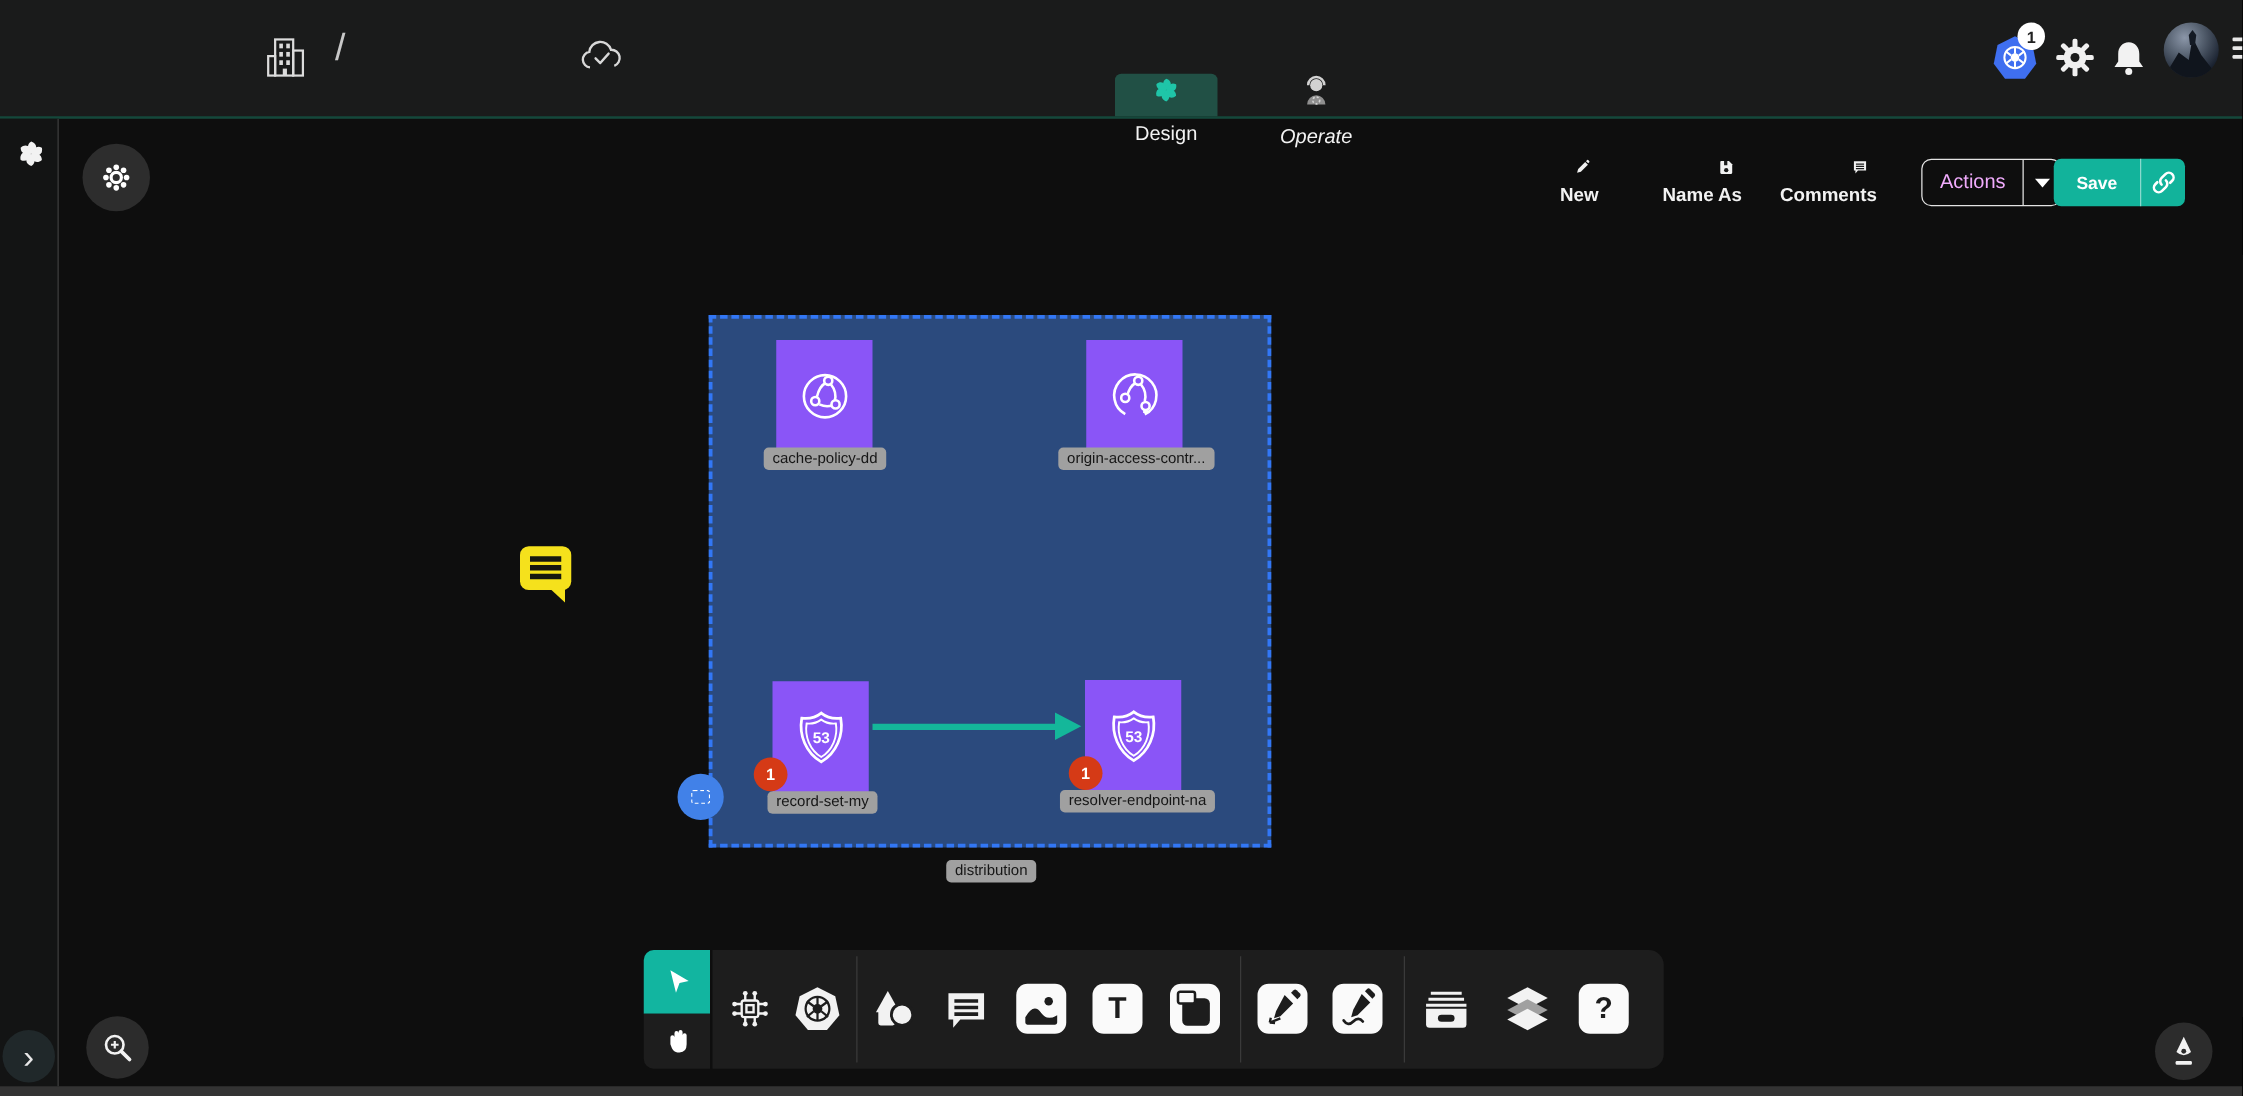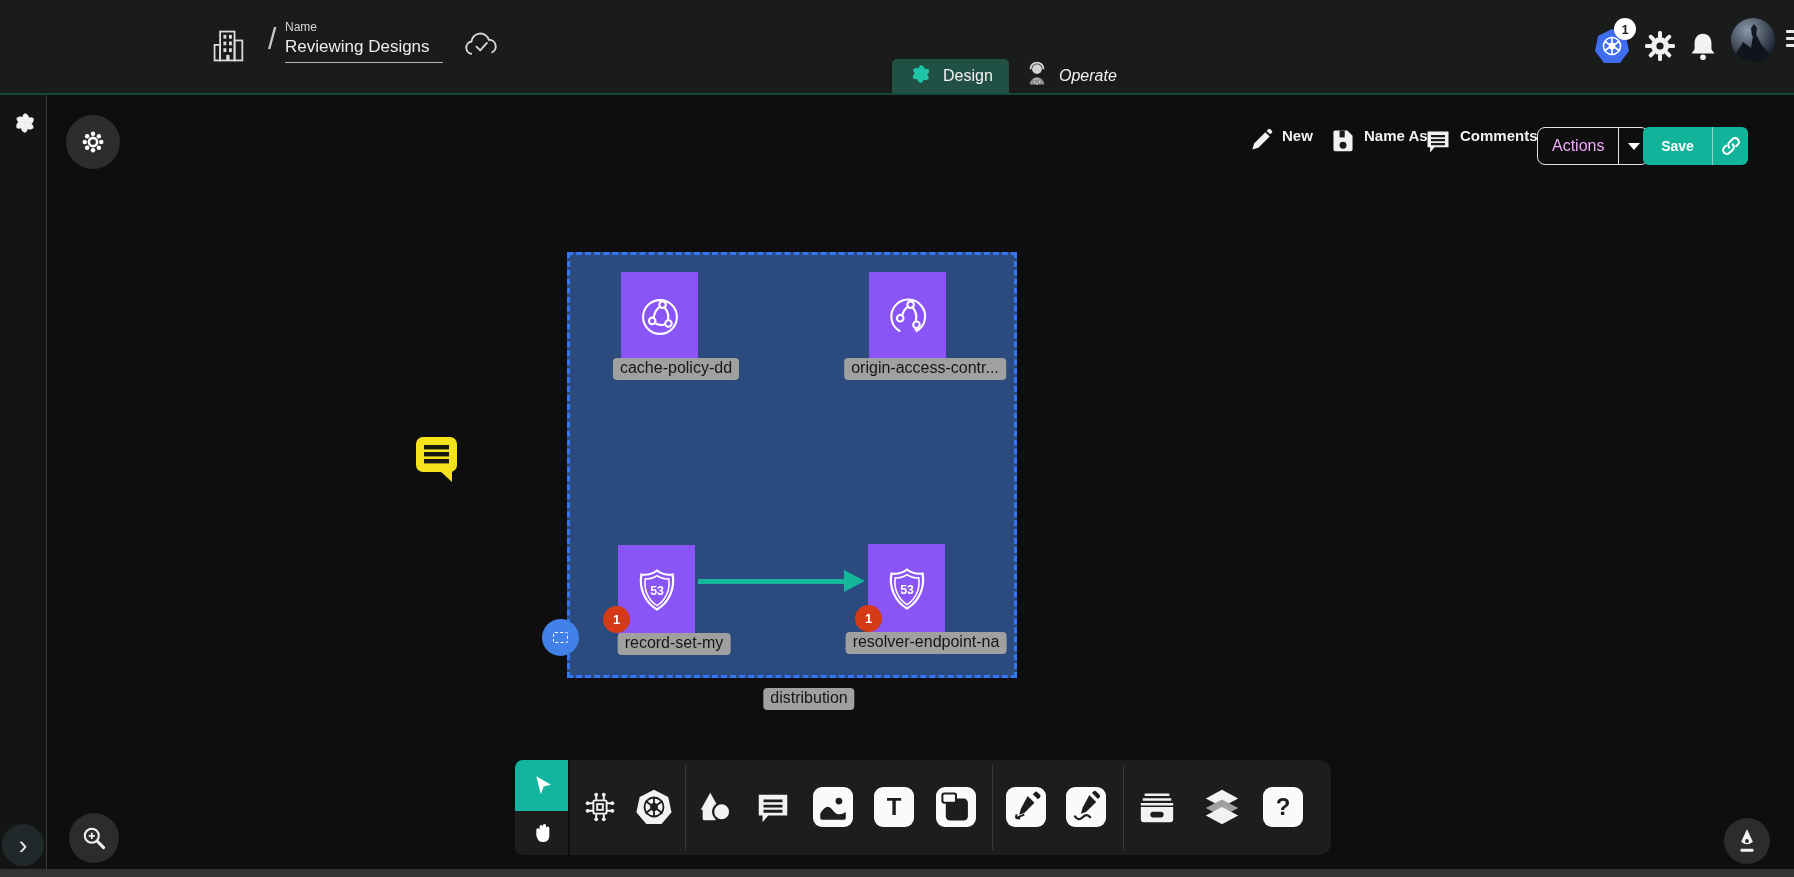--- a/index.html
+++ b/index.html
@@ -9,53 +9,53 @@
 
   
   .header{position:absolute;left:0;top:0;width:1794px;height:95px;background:#1a1b1b;border-bottom:2px solid #14483b;}
   .logo-wrap{position:absolute;left:14px;top:24px;display:flex;align-items:center;gap:10px;}
   .logo-text{font-size:30px;font-weight:bold;color:#d8d8d8;letter-spacing:3px;}
   .crumb-sep{position:absolute;left:268px;top:22px;font-size:30px;color:#c8c8c8;font-weight:300;}
   .name-block{position:absolute;left:285px;top:20px;width:160px;}
   .name-label{font-size:12px;color:#d6d6d6;}
   .name-input{width:158px;background:transparent;border:none;border-bottom:1px solid #b5b5b5;color:#ececec;font-size:17px;padding:3px 0 5px 0;outline:none;}
   .cloud-wrap{position:absolute;left:462px;top:28px;}
-  .tab{position:absolute;bottom:0;height:34px;display:flex;align-items:center;gap:9px;padding:0 16px;cursor:pointer;}
+  .tab{position:absolute;bottom:0;height:34px;display:flex;align-items:center;gap:9px;padding:0 16px;cursor:pointer;flex-direction:column;}
   .tab.active{background:#215045;border-radius:5px 5px 0 0;}
   .tab-label{font-size:16px;color:#f2f2f2;}
   .hdr-ico{position:absolute;top:26px;width:40px;height:40px;display:flex;align-items:center;justify-content:center;cursor:pointer;}
   .k8s-badge{position:absolute;left:1614px;top:18px;width:22px;height:22px;border-radius:50%;background:#fff;color:#222;
     font-size:13px;font-weight:bold;display:flex;align-items:center;justify-content:center;z-index:3;}
   .avatar{position:absolute;left:1731px;top:18px;width:44px;height:44px;border-radius:50%;overflow:hidden;
     background:radial-gradient(circle at 38% 28%,#8b96a8 0%,#55606f 35%,#1a2230 75%,#0d1119 100%);cursor:pointer;}
   .hamburger{position:absolute;left:1786px;top:30px;width:14px;display:flex;flex-direction:column;gap:4px;cursor:pointer;}
   .hamburger span{display:block;height:3px;background:#e8e8e8;border-radius:1px;}
 
   
   .sidebar{position:absolute;left:0;top:95px;width:47px;height:774px;background:#131414;border-right:1px solid #3c3c3c;}
   .circle-btn{position:absolute;border-radius:50%;display:flex;align-items:center;justify-content:center;cursor:pointer;}
 
   
-  .act-item{position:absolute;top:127px;height:38px;display:flex;align-items:flex-start;gap:8px;cursor:pointer;}
+  .act-item{position:absolute;top:127px;height:38px;display:flex;align-items:flex-end;gap:8px;cursor:pointer;flex-direction:column;}
   .act-label{font-size:15px;font-weight:600;color:#f2f2f2;white-space:nowrap;}
   .actions-btn{position:absolute;left:1537px;top:127px;height:38px;border:1.5px solid #e3e3e3;border-radius:8px;
     display:flex;align-items:center;cursor:pointer;}
   .actions-main{padding:0 14px;font-size:16px;color:#f0abfc;}
   .actions-caret{width:30px;height:100%;border-left:1.5px solid #e3e3e3;display:flex;align-items:center;justify-content:center;}
   .caret-down{width:0;height:0;border-left:6px solid transparent;border-right:6px solid transparent;border-top:7px solid #fff;}
   .share-btn{position:absolute;left:1643px;top:127px;height:38px;width:105px;background:#12b39b;border-radius:6px;
     display:flex;align-items:center;cursor:pointer;}
   .share-main{flex:1;text-align:center;font-size:14px;font-weight:bold;color:#fff;}
   .share-link{width:36px;height:100%;border-left:1px solid rgba(255,255,255,.5);display:flex;align-items:center;justify-content:center;}
 
   
   .selection{position:absolute;left:567px;top:252px;width:450px;height:426px;background:#2b4a7d;border:3px dashed #3277f5;}
   .node{position:absolute;width:77px;height:89px;background:#8a55f7;display:flex;align-items:center;justify-content:center;cursor:pointer;}
-  .nlabel{position:absolute;transform:translateX(-50%);background:#a0a0a0;color:#161616;font-size:16px;
-    padding:1px 7px 3px 7px;border-radius:4px;white-space:nowrap;margin-left:16px;}
+  .nlabel{position:absolute;transform:translateX(-50%);background:#a0a0a0;color:#161616;font-size:12px;
+    padding:1px 7px 3px 7px;border-radius:4px;white-space:nowrap;}
   .err-badge{position:absolute;width:27px;height:27px;border-radius:50%;background:#d53a16;color:#fff;font-size:13px;
     font-weight:bold;display:flex;align-items:center;justify-content:center;cursor:pointer;z-index:2;}
   .edge-line{position:absolute;height:5px;background:#14b79a;}
   .edge-head{position:absolute;width:0;height:0;border-top:11px solid transparent;border-bottom:11px solid transparent;border-left:21px solid #14b79a;}
   .sel-handle{position:absolute;left:542px;top:619px;width:37px;height:37px;border-radius:50%;background:#4181e8;
     display:flex;align-items:center;justify-content:center;cursor:pointer;}
   .sel-handle i{display:block;width:15px;height:11px;border:1.6px dashed #fff;border-radius:2px;}
 
   
   .tb-bar{position:absolute;left:570px;top:760px;width:761px;height:95px;background:#1d1d1d;border-radius:0 12px 12px 0;}
@@ -90,24 +90,20 @@
             <rect x="17" y="14" width="2.6" height="3.4"></rect>
           <rect x="12" y="20" width="2.6" height="3.4"></rect>
             <rect x="17" y="20" width="2.6" height="3.4"></rect>
           <rect x="14.5" y="26" width="3" height="5"></rect>
         </g>
       </svg>
     </span>
 
     <span class="crumb-sep">/</span>
 
-    <div class="name-block">
-      <div class="name-label">Name</div>
-      <input class="name-input" value="Reviewing Designs" style="">
-    </div>
 
     <span class="cloud-wrap">
       <svg width="40" height="34" viewBox="0 0 36 30">
         <path d="M9 23 a5.6 5.6 0 0 1 -.5 -11.1 a8 8 0 0 1 15.6 -1.6 a6 6 0 0 1 2.4 11.6" fill="none" stroke="#d8d8d8" stroke-width="1.7"></path>
         <path d="M13 16.5 l3.4 3.4 l6 -6.8" fill="none" stroke="#d8d8d8" stroke-width="1.7" stroke-linecap="round" stroke-linejoin="round"></path>
       </svg>
     </span>
 
     <div class="tab active" style="left:892px;">
       <span>

